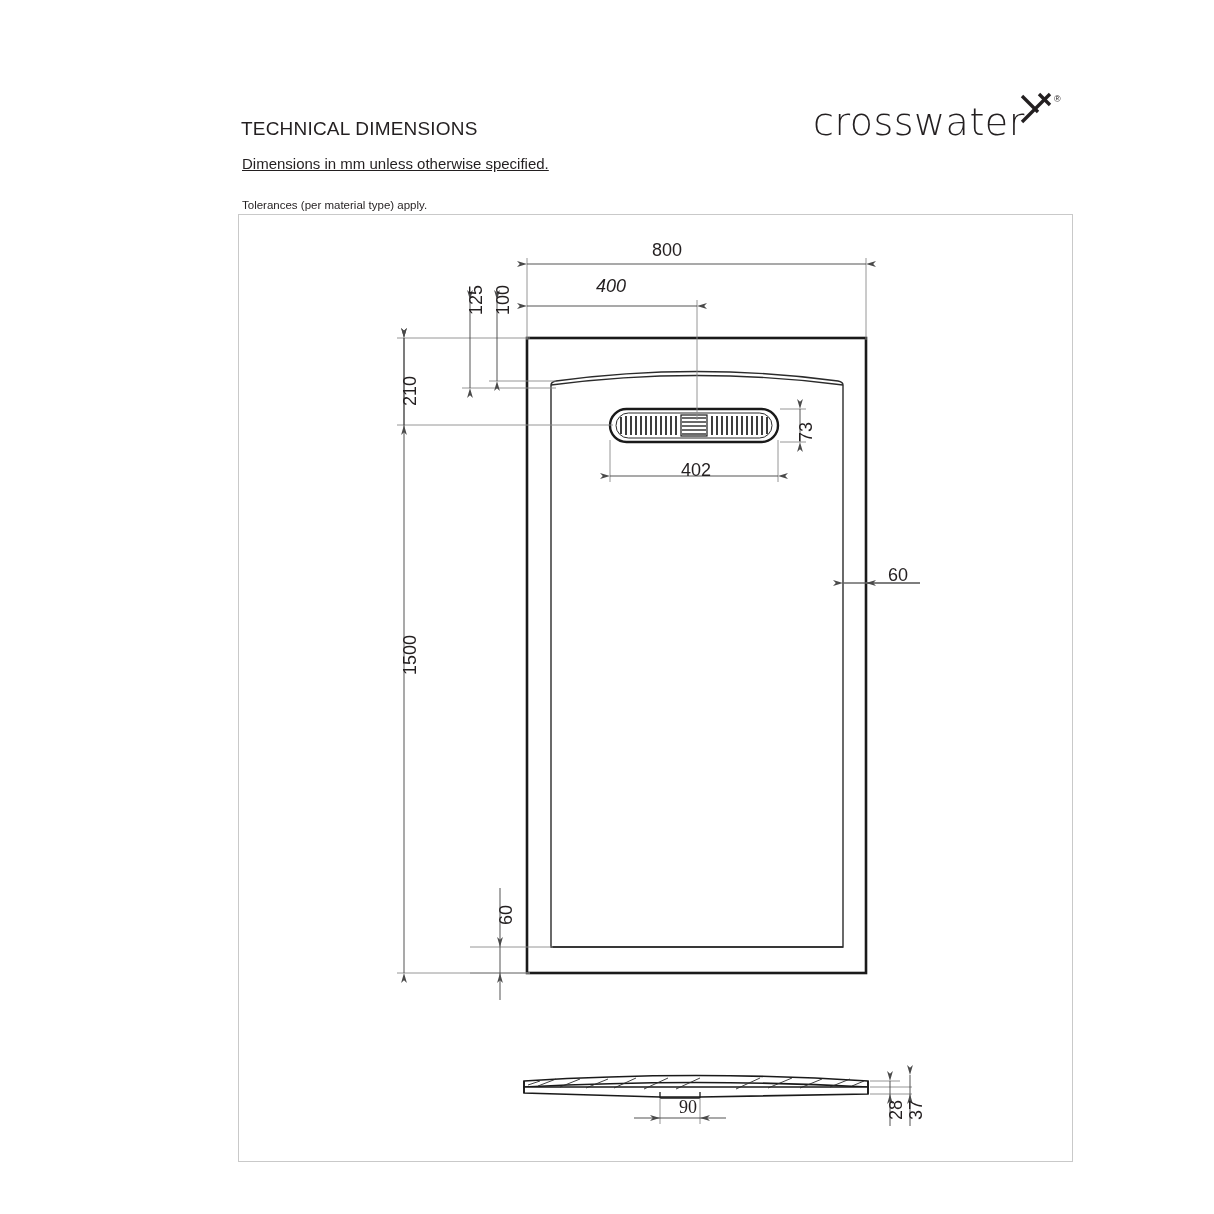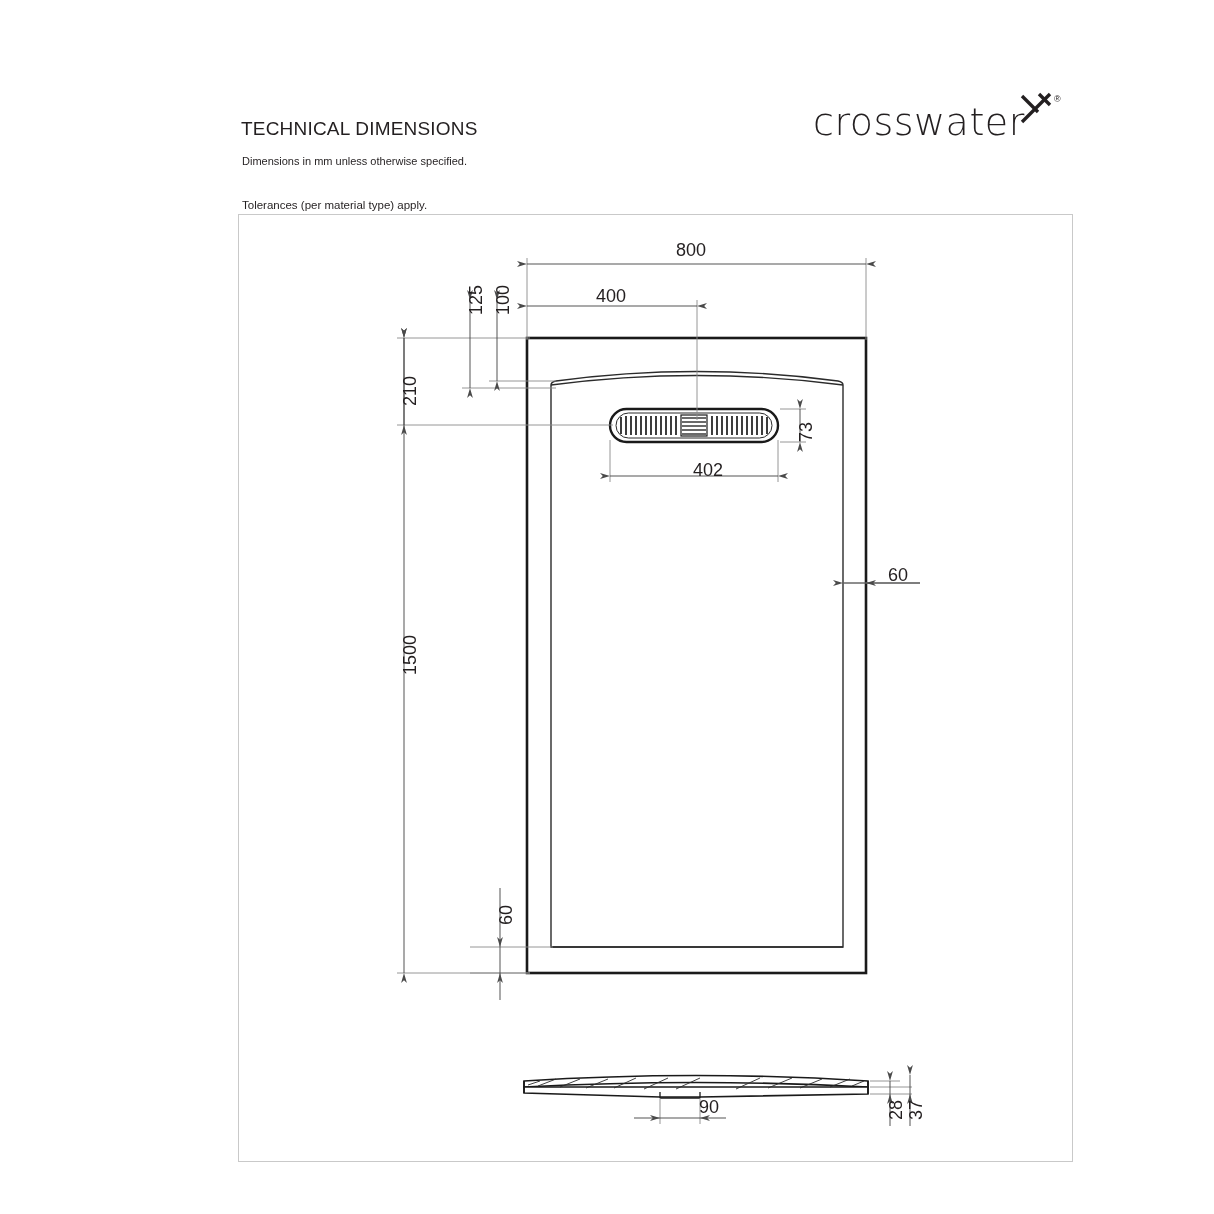--- a/index.html
+++ b/index.html
@@ -23,22 +23,23 @@
     top: 118px;
     font-size: 19px;
     font-weight: normal;
     letter-spacing: 0.2px;
     color: #231f20;
   }
   #header-note-1 {
     position: absolute;
     left: 242px;
     top: 155px;
-    font-size: 11px;
-    color: #231f20;
+    font-size: 15px;
+    color: #231f20;
+    text-decoration: underline;
   }
   #header-note-2 {
     position: absolute;
     left: 242px;
     top: 177px;
     font-size: 11.5px;
     color: #231f20;
     margin-top: 22px;
   }
 
@@ -293,37 +294,37 @@
       <line x1="890" y1="1081" x2="890" y2="1094" marker-start="url(#ah-start)" marker-end="url(#ah-end)"></line>
       <line x1="890" y1="1094" x2="890" y2="1126"></line>
 
       <line x1="910" y1="1075" x2="910" y2="1094" marker-start="url(#ah-start)" marker-end="url(#ah-end)"></line>
       <line x1="910" y1="1094" x2="910" y2="1126"></line>
     </g>
 
   </g>
 </svg>
 
-<div class="dim-label" style="left:676px; top:240px;">800</div>
-
-<div class="dim-label" style="left:596px; top:286px;">400</div>
+<div class="dim-label" style="left:652px; top:240px;">800</div>
+
+<div class="dim-label" style="left:596px; top:276px;font-style:italic;">400</div>
 
 <div class="dim-label vert" style="left:466px; top:315px;">125</div>
 
 <div class="dim-label vert" style="left:493px; top:315px;">100</div>
 
 <div class="dim-label vert" style="left:400px; top:406px;">210</div>
 
-<div class="dim-label" style="left:681px; top:460px;margin-left:12px;">402</div>
+<div class="dim-label" style="left:681px; top:460px;">402</div>
 
 <div class="dim-label vert" style="left:796px; top:442px;">73</div>
 
 <div class="dim-label vert" style="left:400px; top:675px;">1500</div>
 
 <div class="dim-label" style="left:888px; top:565px;">60</div>
 
 <div class="dim-label vert" style="left:496px; top:925px;">60</div>
 
-<div class="dim-label" style="left:699px; top:1097px;">90</div>
+<div class="dim-label" style="left:679px; top:1097px;font-family:Liberation Serif, serif;">90</div>
 
 <div class="dim-label vert" style="left:886px; top:1120px;">28</div>
 
 <div class="dim-label vert" style="left:906px; top:1120px;">37</div>
 
 </body></html>

